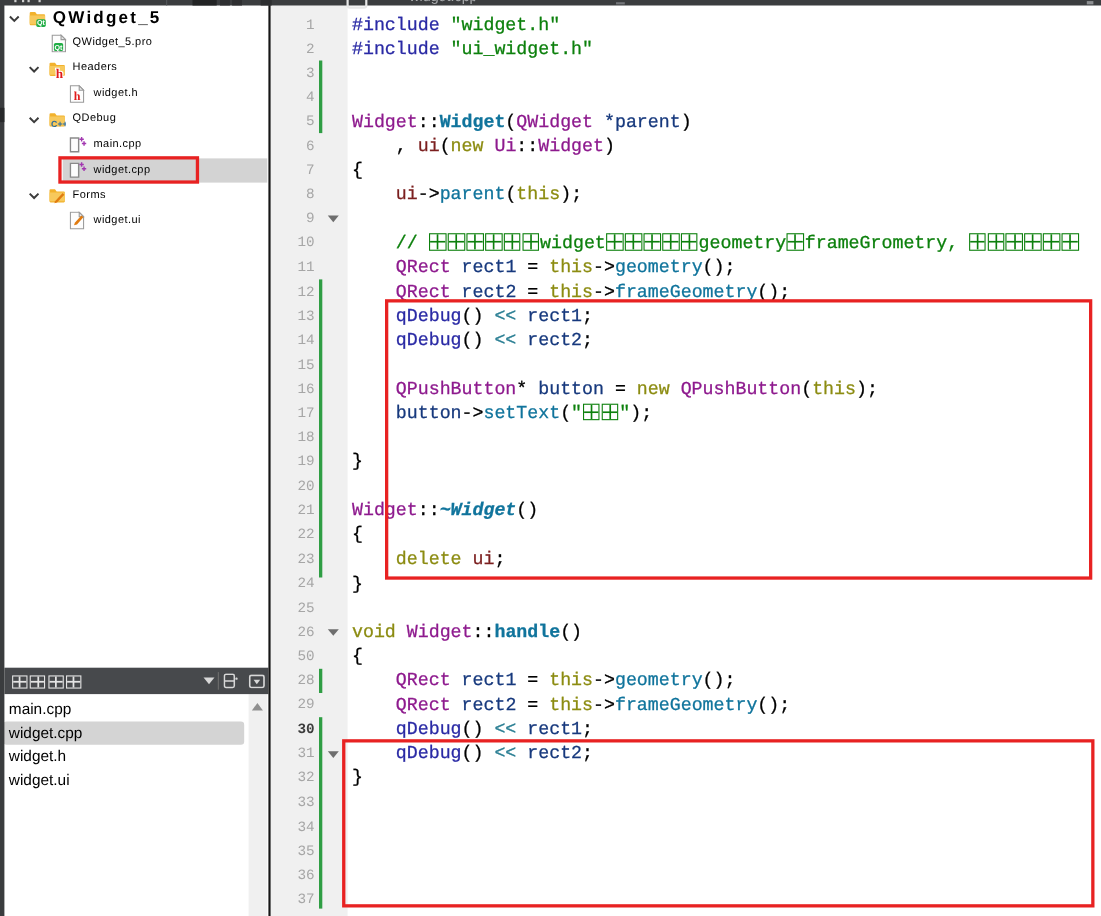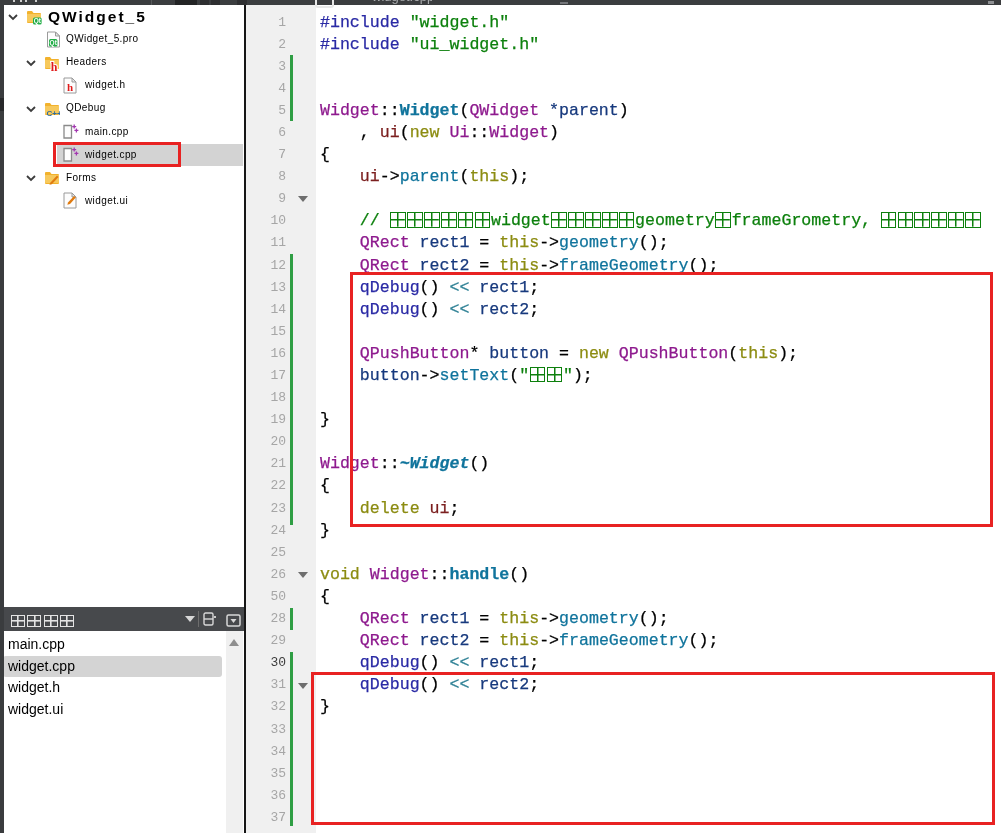--- a/index.html
+++ b/index.html
@@ -198,21 +198,21 @@
     <div>20</div>
     <div>21</div>
     <div>22</div>
     <div>23</div>
     <div>24</div>
     <div>25</div>
     <div>26</div>
     <div>50</div>
     <div>28</div>
     <div>29</div>
-    <div style="color:#3d3d3d;font-weight:normal">30</div>
+    <div style="color:#3d3d3d;font-weight:bold">30</div>
     <div>31</div>
     <div>32</div>
     <div>33</div>
     <div>34</div>
     <div>35</div>
     <div>36</div>
     <div>37</div>
   </div>
 
 <div id="code">

